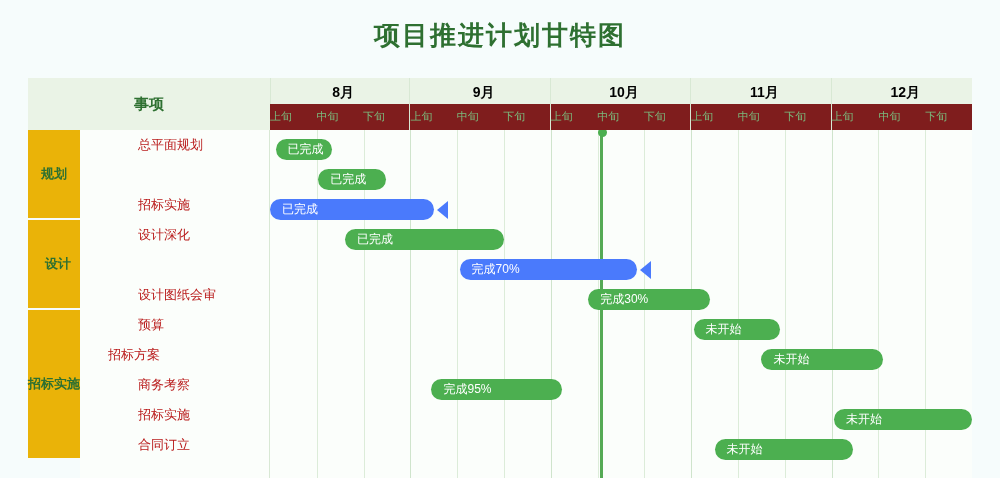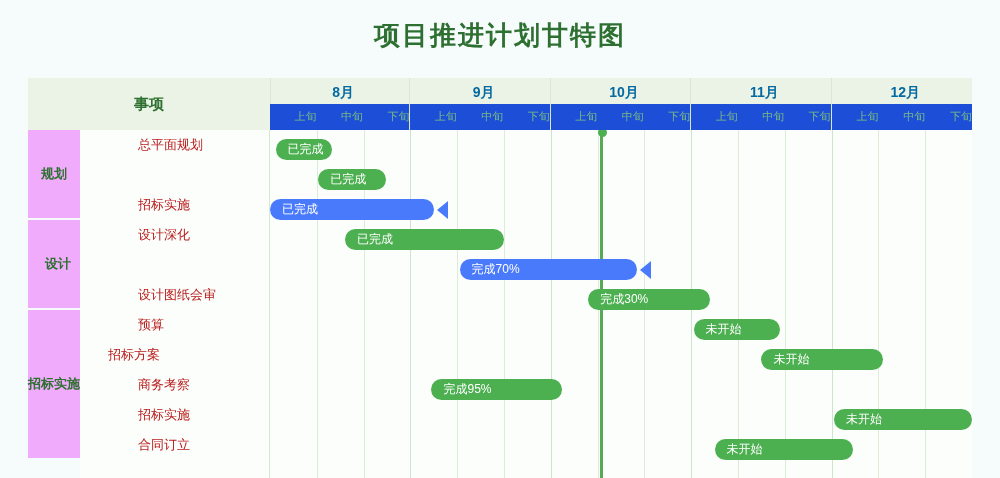--- a/index.html
+++ b/index.html
@@ -78,34 +78,34 @@
     border-right: 1px solid #d8e8d4;
     box-sizing: border-box;
   }
   .month:last-child { border-right: none; }
   .month-name {
     height: 26px;
     line-height: 28px;
     text-align: center;
     font-size: 14px;
     font-weight: bold;
-    color: #0369a1;
+    color: #000000;
     padding-left: 7px;
   }
   .month-periods {
     height: 26px;
     display: flex;
   }
   .period {
     flex: 1 1 0;
-    text-align: right;
+    text-align: left;
     line-height: 24px;
     font-size: 11px;
     color: #7bbd7e;
-    background: #1d4ed8;
+    background: #7f1d1d;
   }
 
   
   .body {
     position: absolute;
     left: 0;
     top: 52px;
     width: 944px;
     height: 348px;
   }
@@ -113,21 +113,21 @@
     position: absolute;
     left: 0;
     top: 0;
     width: 52px;
     height: 348px;
   }
   .cat-cell {
     position: absolute;
     left: 0;
     width: 52px;
-    background: #f0abfc;
+    background: #eab308;
     display: flex;
     align-items: center;
     justify-content: center;
     text-align: center;
     font-size: 13px;
     font-weight: bold;
     color: #2e7031;
     line-height: 1.25;
     box-sizing: border-box;
     border-bottom: 2px solid #f6fcfc;

